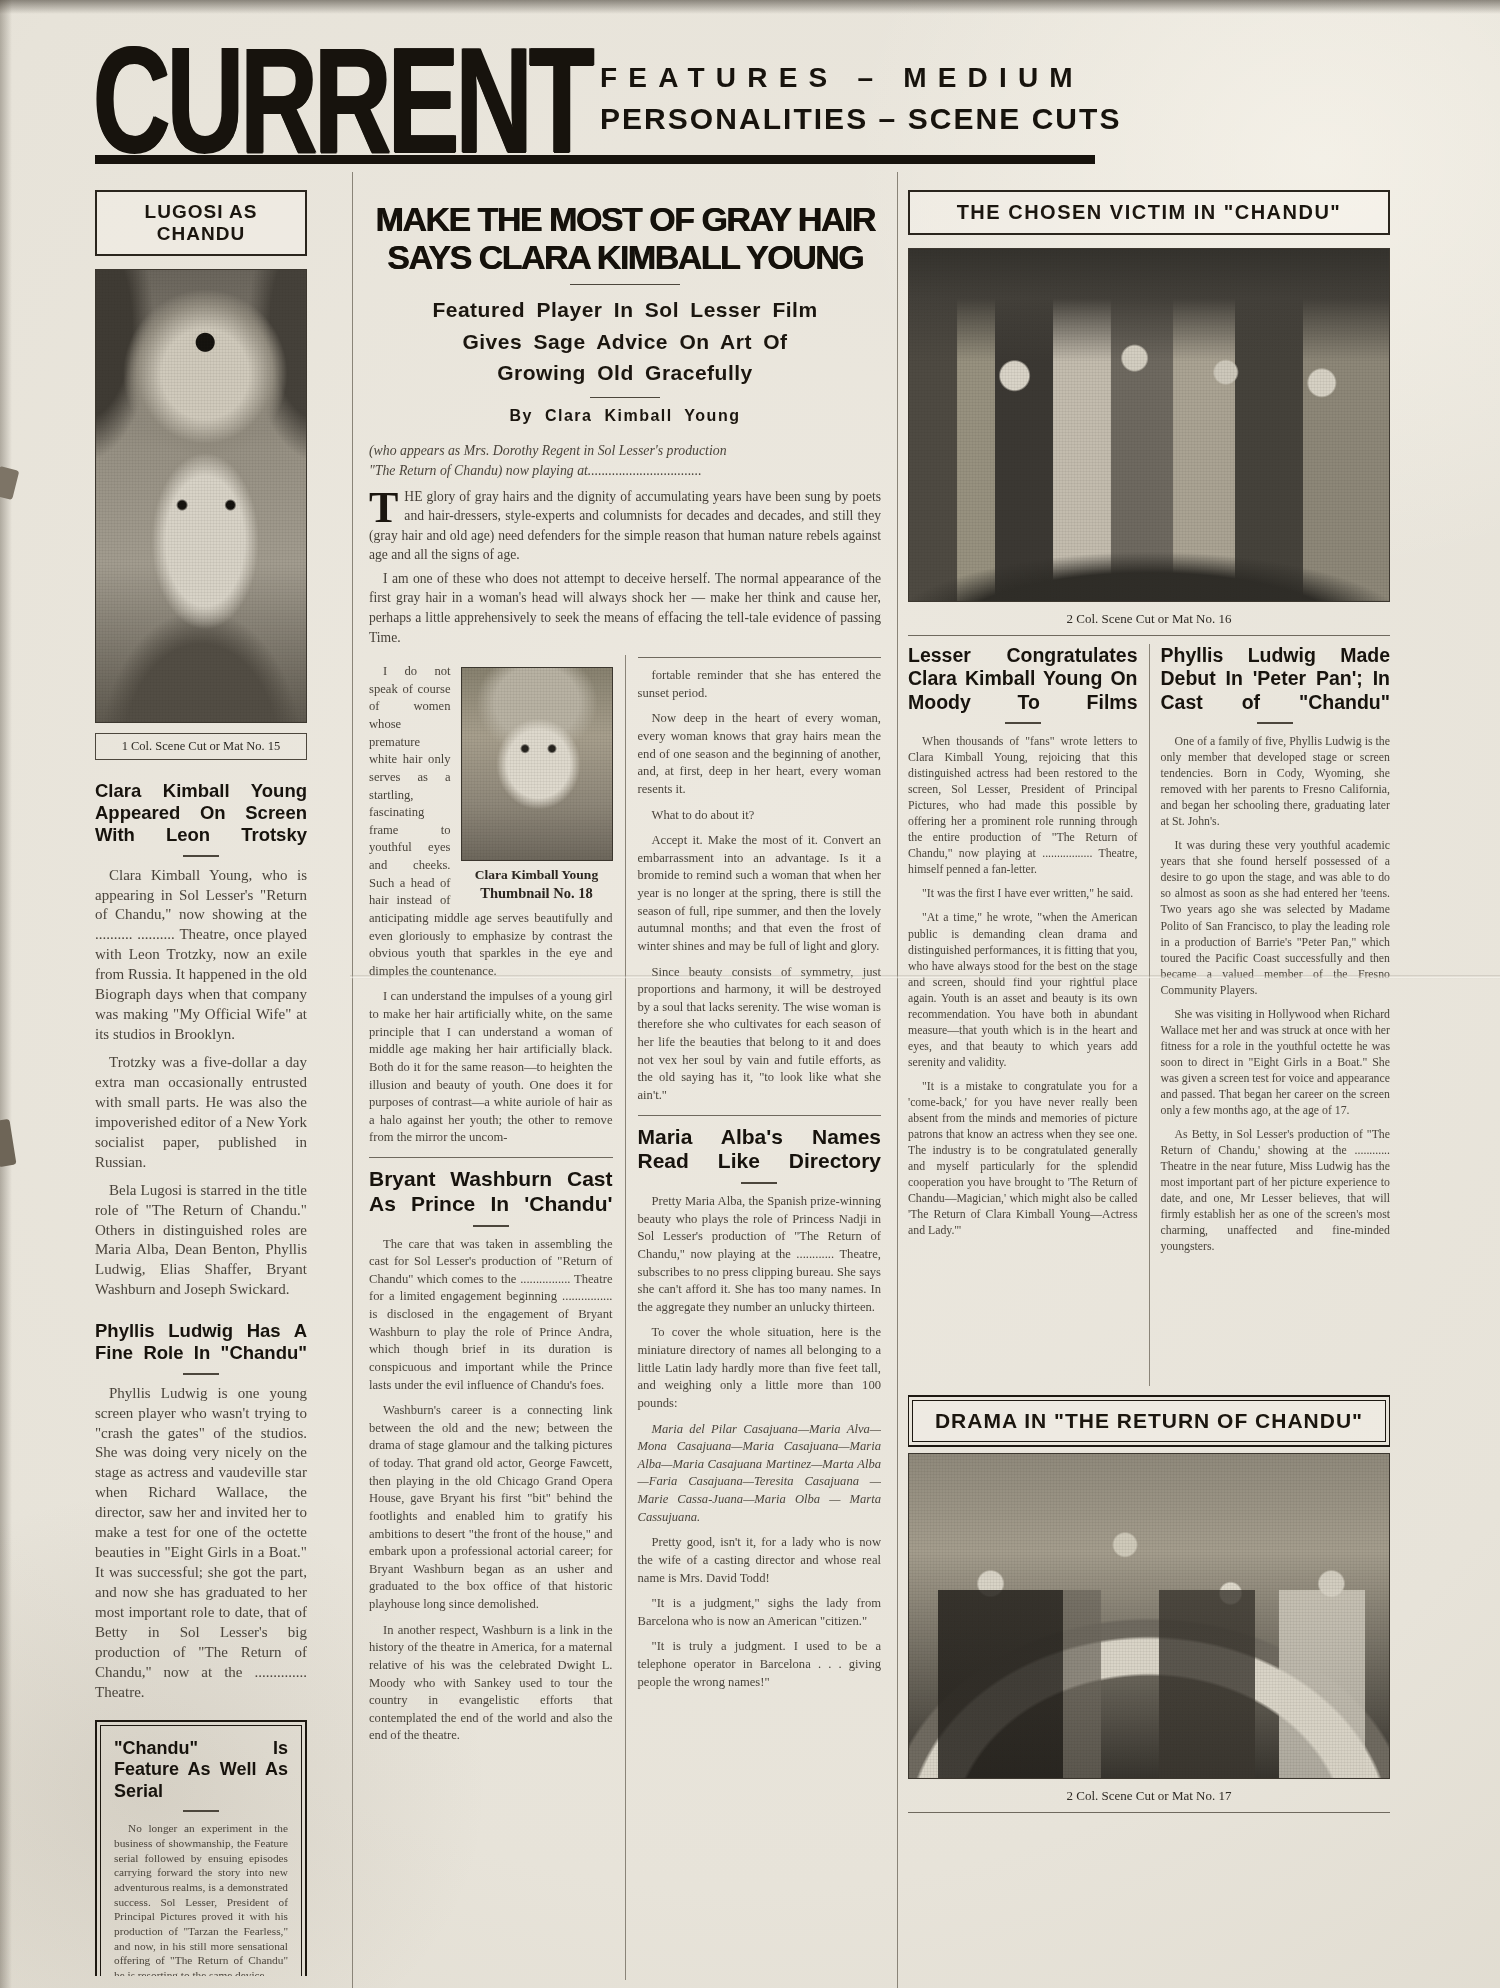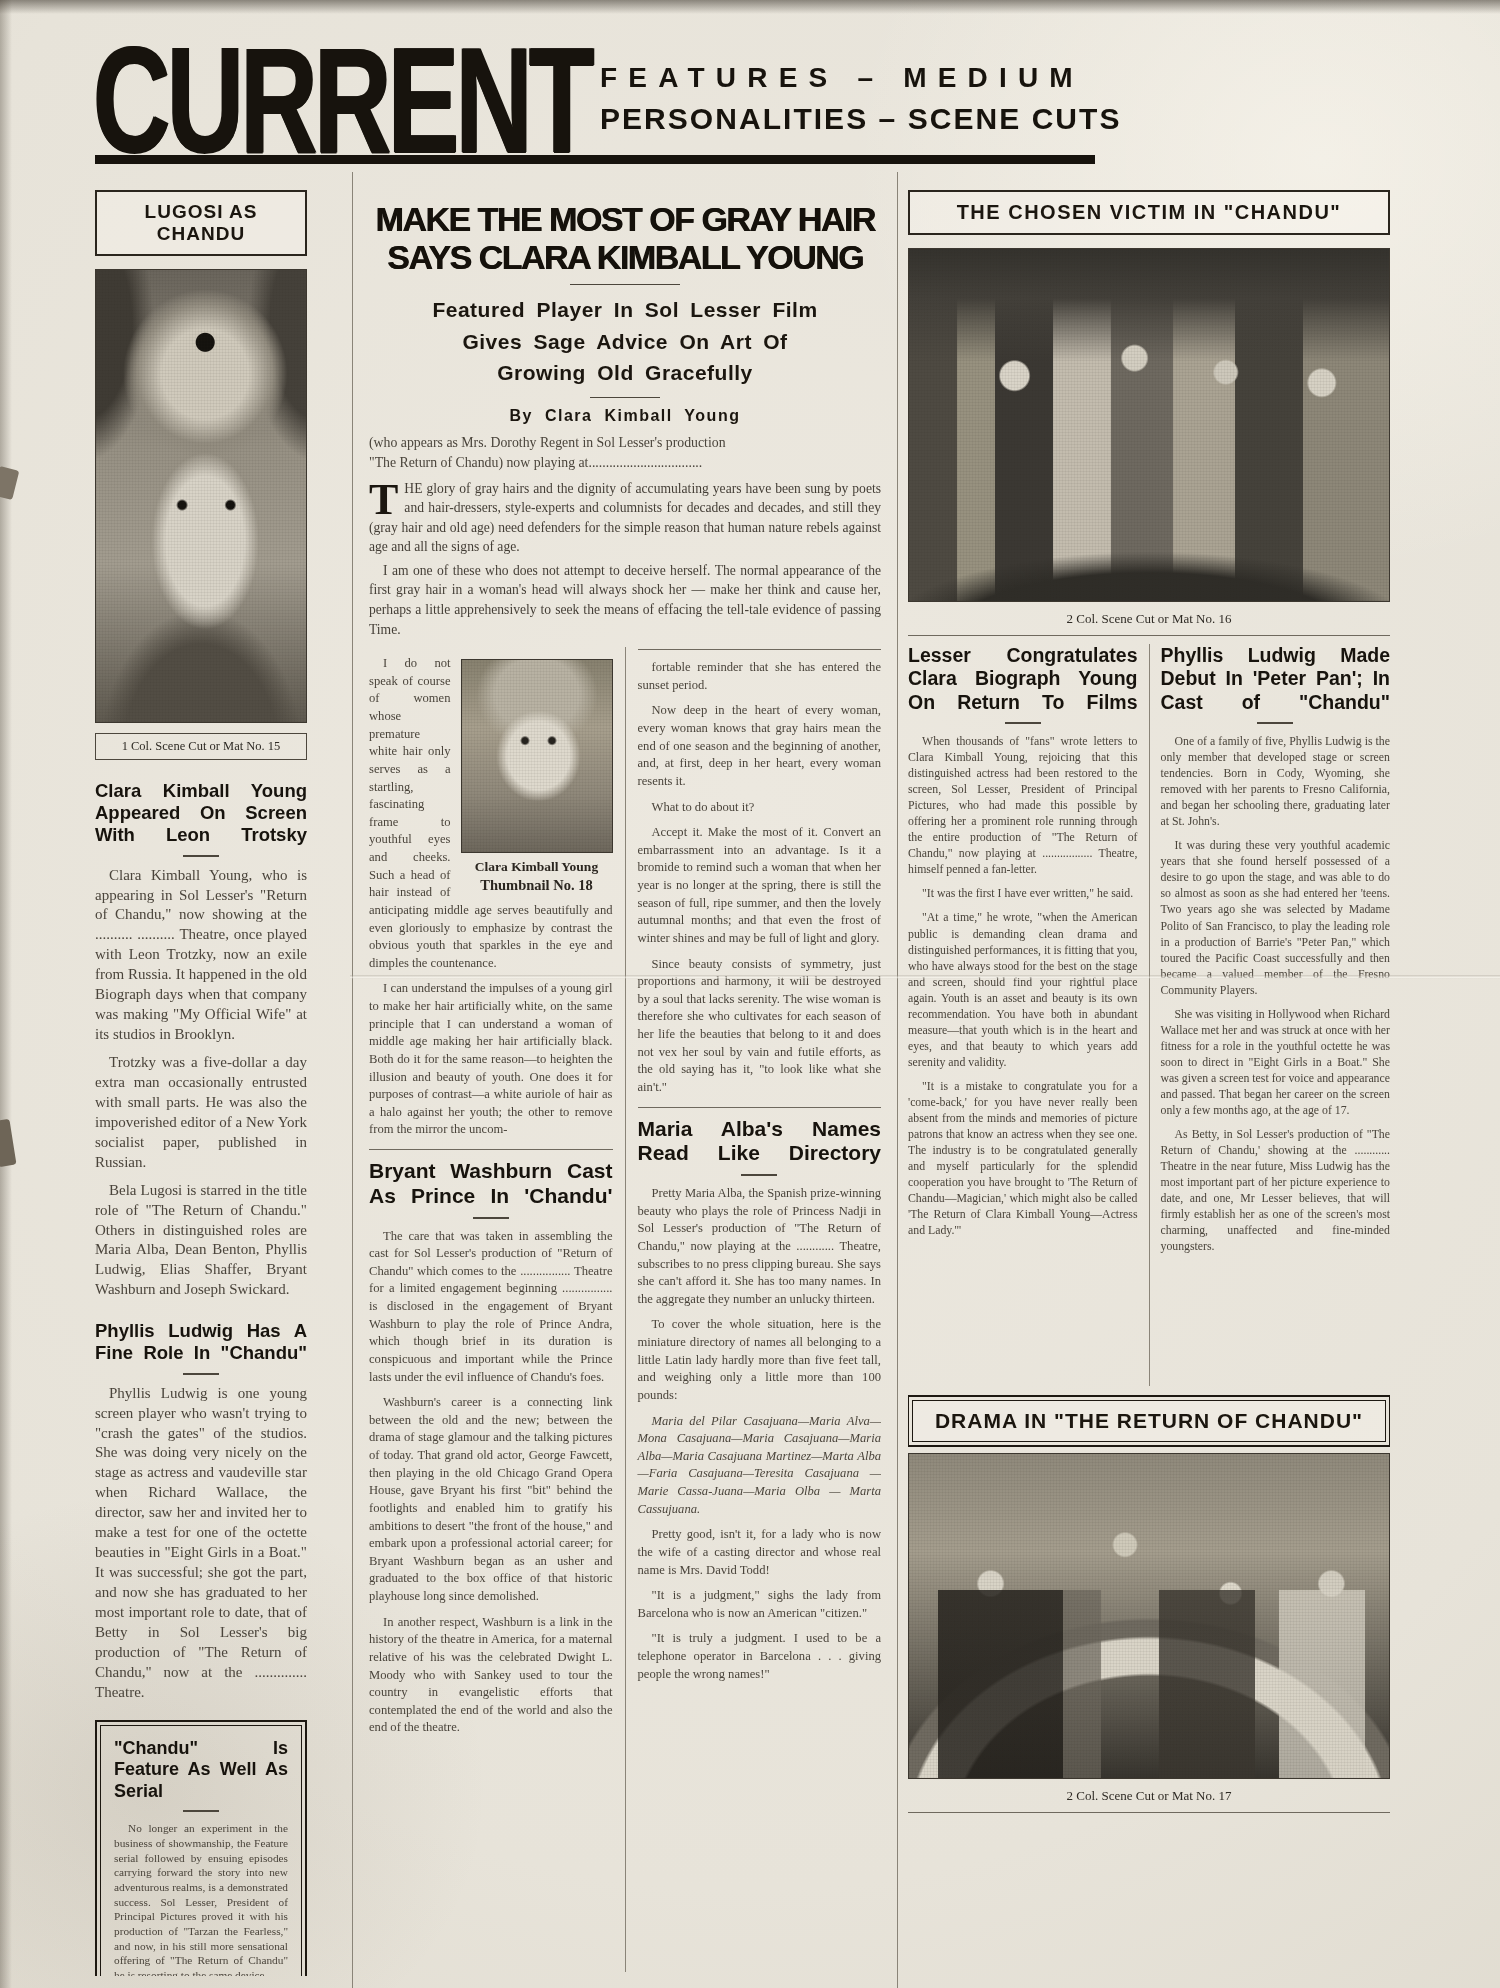--- a/index.html
+++ b/index.html
@@ -111,21 +111,21 @@
       rgba(0,0,0,0) 40% 52%, rgba(58,54,47,0.8) 52% 72%, rgba(0,0,0,0) 72% 77%, rgba(215,210,197,0.75) 77% 95%, rgba(0,0,0,0) 95%); }
 
   
   .c-head { margin-top:28px; text-align:center; font-family:"Liberation Sans",sans-serif; font-weight:bold;
             font-size:34px; line-height:1.12; letter-spacing:-1.5px; color:#15110b; text-align-last:center;
             text-shadow:0.6px 0 0 #15110b; }
   .c-sub  { text-align:center; font-family:"Liberation Sans",sans-serif; font-weight:bold; font-size:21px;
             line-height:1.5; letter-spacing:0.5px; word-spacing:5px; color:#1b160f; }
   .c-by   { text-align:center; font-family:"Liberation Sans",sans-serif; font-weight:bold; font-size:16px;
             letter-spacing:1.5px; word-spacing:6px; color:#1b160f; }
-  .c-note { font-size:13.8px; line-height:1.45; margin-top:8px; color:#4a443b; }
+  .c-note { font-size:13.8px; line-height:1.45; font-style:italic; margin-top:16px; color:#4a443b; }
   .c-lede { font-size:13.6px; line-height:1.44; color:#443e36; margin-top:6px; }
   .c-lede p { margin:0 0 4px; text-align:justify; }
   .dropcap { float:left; font-weight:bold; font-size:44px; line-height:0.82; padding:3px 6px 0 0; color:#1b160f; }
   .c-cols { display:flex; margin-top:8px; height:1325px; overflow:hidden; }
   .c-cols .cA { flex:1 1 0; min-width:0; padding-right:12px; }
   .c-cols .cB { flex:1 1 0; min-width:0; padding-left:12px; }
   .c-cols .body { font-size:12.6px; line-height:1.4; color:#4a443b; }
   .thumb-wrap { float:right; width:152px; margin:4px 0 4px 10px; text-align:center; }
   .thumb-cap { font-weight:bold; font-size:13.5px; line-height:1.25; margin-top:6px; color:#2b2620; }
   .thumb-cap .c2 { font-size:14.5px; }
@@ -250,21 +250,21 @@
     </div>
   </section>
 
   <section class="col-right">
     <div class="boxed-title victim-t">THE CHOSEN VICTIM IN "CHANDU"</div>
     <div class="photo victim"></div>
     <div class="plain-cut underlined" style="border-top:none;">2 Col. Scene Cut or Mat No. 16</div>
 
     <div class="r-cols">
       <div class="cA body">
-        <h2 class="head-col">Lesser Congratulates Clara Biograph Young On Return To Films</h2>
+        <h2 class="head-col">Lesser Congratulates Clara Kimball Young On Moody To Films</h2>
         <div class="dash"></div>
         <p>When thousands of "fans" wrote letters to Clara Kimball Young, rejoicing that this distinguished actress had been restored to the screen, Sol Lesser, President of Principal Pictures, who had made this possible by offering her a prominent role running through the entire production of "The Return of Chandu," now playing at ................. Theatre, himself penned a fan-letter.</p>
         <p>"It was the first I have ever written," he said.</p>
         <p>"At a time," he wrote, "when the American public is demanding clean drama and distinguished performances, it is fitting that you, who have always stood for the best on the stage and screen, should find your rightful place again.  Youth is an asset and beauty is its own recommendation.  You have both in abundant measure—that youth which is in the heart and eyes, and that beauty to which years add serenity and validity.</p>
         <p>"It is a mistake to congratulate you for a 'come-back,' for you have never really been absent from the minds and memories of picture patrons that know an actress when they see one.  The industry is to be congratulated generally and myself particularly for the splendid cooperation you have brought to 'The Return of Chandu—Magician,' which might also be called 'The Return of Clara Kimball Young—Actress and Lady.'"</p>
       </div>
       <div class="cB body vr">
         <h2 class="head-col">Phyllis Ludwig Made Debut In 'Peter Pan'; In Cast of "Chandu"</h2>
         <div class="dash"></div>
         <p>One of a family of five, Phyllis Ludwig is the only member that developed stage or screen tendencies.  Born in Cody, Wyoming, she removed with her parents to Fresno California, and began her schooling there, graduating later at St. John's.</p>

